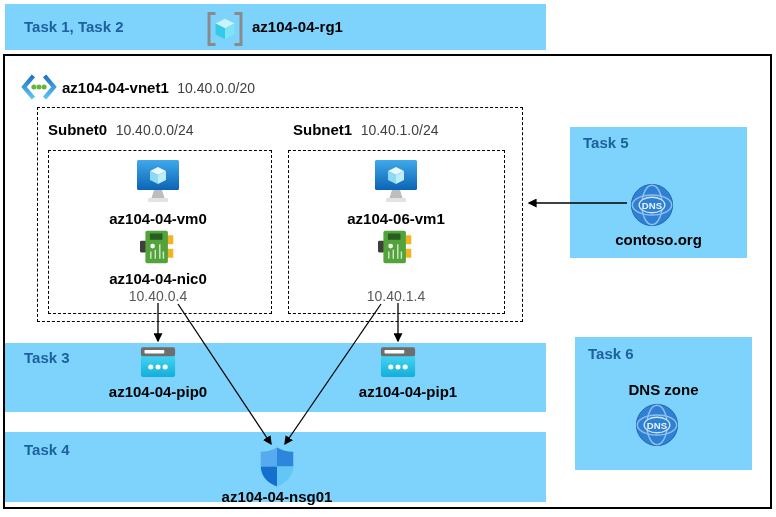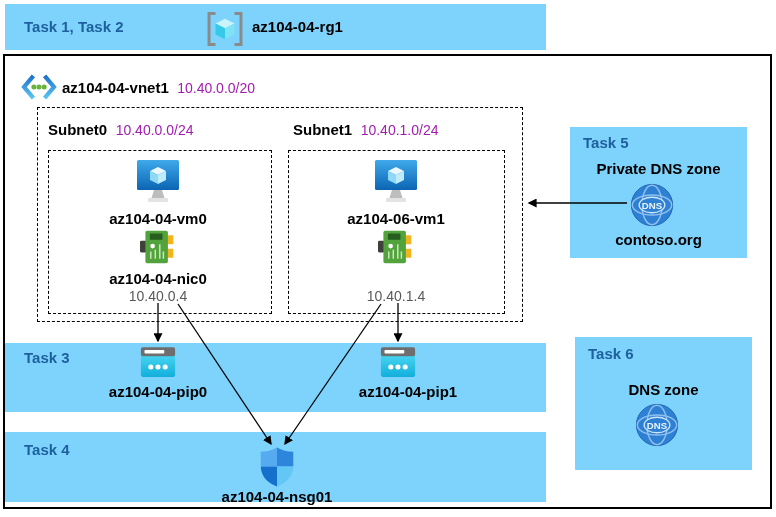--- a/index.html
+++ b/index.html
@@ -2,21 +2,21 @@
 <html><head>
 <meta charset="utf-8">
 <style>
   html,body{margin:0;padding:0;background:#ffffff;}
   .canvas{position:relative;width:776px;height:517px;background:#ffffff;
           font-family:"Liberation Sans",sans-serif;overflow:hidden;}
   .abs{position:absolute;}
   .band{background:#7dd3fc;}
   .task-lbl{color:#1E5F9E;font-weight:bold;font-size:15px;white-space:nowrap;}
   .name-lbl{font-weight:bold;font-size:15px;color:#000;white-space:nowrap;}
-  .cidr{font-size:14px;color:#a21caf;font-weight:normal;}
+  .cidr{font-size:14px;color:#404040;font-weight:normal;}
   .ip-lbl{font-size:14px;color:#595959;white-space:nowrap;}
   .ctr{text-align:center;}
   .dashed{border:1px dashed #000;box-sizing:border-box;}
   .main-box{border:2px solid #000;box-sizing:border-box;background:#fff;}
   .overlay{position:absolute;left:0;top:0;pointer-events:none;}
   svg text{font-family:"Liberation Sans",sans-serif;}
 </style>
 </head>
 <body>
 
@@ -112,21 +112,20 @@
     <rect x="30" y="22" width="7" height="10" rx="1" fill="#F2B51D"></rect>
     <rect x="6" y="2" width="25" height="36" rx="2" fill="#52A33C"></rect>
     <rect x="11" y="5" width="14" height="7" rx="1" fill="#275D1F"></rect>
     <circle cx="14" cy="19" r="2.6" fill="#FFFFFF"></circle>
     <path d="M12 25 V33 M17 23 V33 M22 17 V33 M26 25 V33" stroke="#CDE8C2" stroke-width="1.6" fill="none"></path>
   </svg>
   <div class="abs ip-lbl ctr" style="left:296px;top:288px;width:200px;">10.40.1.4</div>
 
   <div class="abs band" style="left:570px;top:127px;width:177px;height:131px;">
     <div class="abs task-lbl" style="left:13px;top:7px;">Task 5</div>
-    <div class="abs name-lbl ctr" style="left:0;top:33px;width:177px;">Private DNS zone</div>
     <svg class="abs" style="left:60px;top:56px;" width="44" height="44" viewBox="0 0 48 48">
       <circle cx="24" cy="24" r="22.5" fill="#2E80D4" stroke="#1C63B0" stroke-width="1"></circle>
       <ellipse cx="24" cy="24" rx="11" ry="21.5" fill="none" stroke="#8FC0EC" stroke-width="1.6"></ellipse>
       <ellipse cx="24" cy="24" rx="21.5" ry="11" fill="none" stroke="#8FC0EC" stroke-width="1.6"></ellipse>
       <ellipse cx="24" cy="24" rx="14" ry="8.5" fill="#2E80D4" stroke="#CFE4F7" stroke-width="1.5"></ellipse>
       <text x="24" y="28" text-anchor="middle" font-size="10.5" font-weight="bold" fill="#EAF4FC">DNS</text>
     </svg>
     <div class="abs name-lbl ctr" style="left:0;top:104px;width:177px;">contoso.org</div>
   </div>
 

